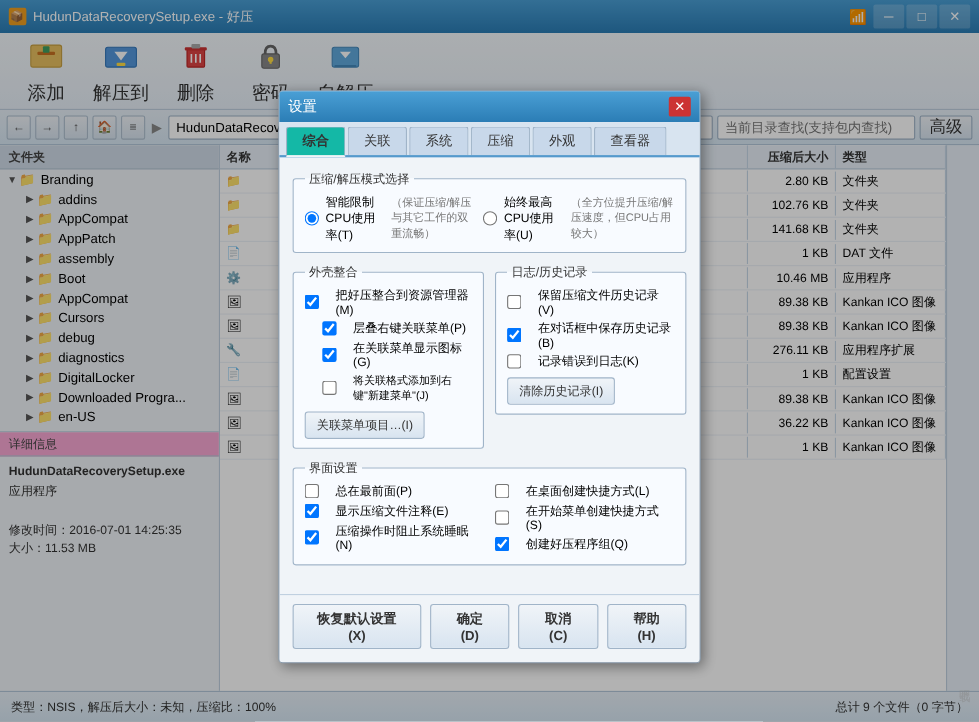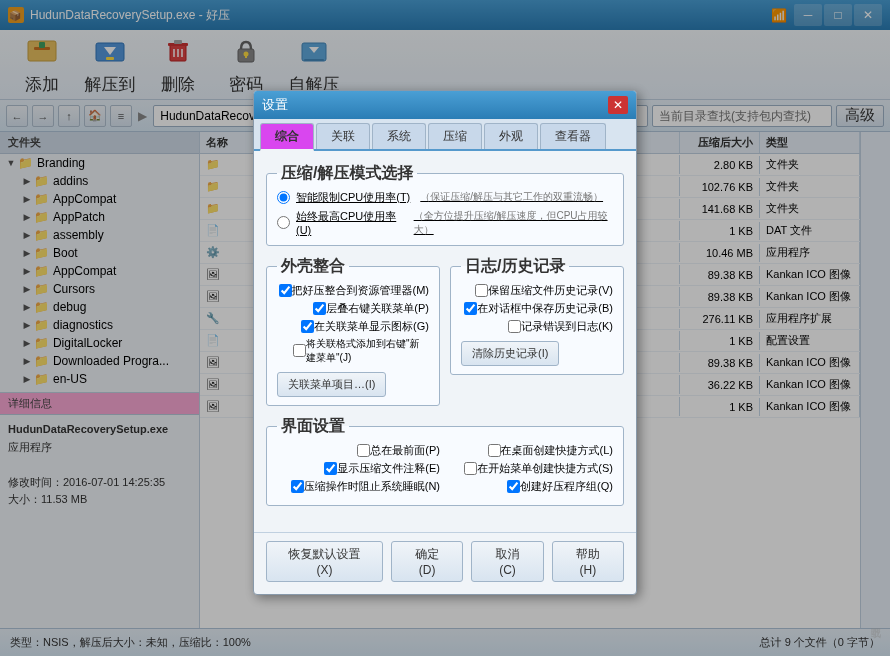--- a/index.html
+++ b/index.html
@@ -184,43 +184,43 @@
       padding: 4px 14px;
       background: #c8d8ea;
       border: 1px solid #a0b4c8;
       border-bottom: none;
       cursor: pointer;
       font-size: 12px;
       color: #333;
       border-radius: 3px 3px 0 0;
     }
     .modal-tab.active {
-      background: #d946ef;
+      background: #14b8a6;
       border-bottom: 2px solid #f0f4f8;
       margin-bottom: -2px;
       font-weight: bold;
     }
 
     .modal-body { padding: 12px; }
 
     .section-box {
       border: 1px solid #a0b4c8;
       border-radius: 3px;
       margin-bottom: 10px;
       background: #f8fbff;
     }
 
-    .radio-group { display: flex; flex-direction: column; gap: 4px; text-decoration: underline; }
+    .radio-group { display: flex; flex-direction: row; gap: 4px; }
     .radio-row { display: flex; align-items: center; gap: 6px; font-size: 11px; }
     .radio-hint { color: #777; font-size: 10px; margin-left: 4px; }
 
     .two-col { display: flex; gap: 10px; }
     .col-half { flex: 1; }
 
-    .checkbox-row { display: flex; align-items: center; gap: 0; font-size: 11px; margin-bottom: 3px; justify-content: flex-end; }
+    .checkbox-row { display: flex; align-items: center; gap: 15px; font-size: 11px; margin-bottom: 3px; }
     .checkbox-row input[type=checkbox] { margin: 0; }
 
     .modal-btn {
       padding: 4px 10px;
       border: 1px solid #a0b4c8;
       background: linear-gradient(to bottom, #f0f4f8, #d8e4f0);
       cursor: pointer;
       font-size: 11px;
       border-radius: 3px;
       color: #333;
@@ -237,30 +237,31 @@
     }
     .footer-btn {
       padding: 4px 16px;
       border: 1px solid #a0b4c8;
       background: linear-gradient(to bottom, #f0f4f8, #d8e4f0);
       cursor: pointer;
       font-size: 12px;
       border-radius: 3px;
       color: #333;
       min-width: 70px;
+      font-weight: bold;
     }
 
     
     ::-webkit-scrollbar { width: 12px; height: 12px; }
     ::-webkit-scrollbar-track { background: #e8f0f8; }
     ::-webkit-scrollbar-thumb { background: #a0b8cc; border-radius: 2px; }
 
     
     fieldset.section-box { border: 1px solid #a0b4c8; padding: 6px 10px 8px; }
-    fieldset.section-box legend { font-size: 16px; font-weight: bold; padding: 0 4px; color: #333; }
+    fieldset.section-box legend { font-size: 11px; font-weight: normal; padding: 0 4px; color: #333; }
   </style>
 </head>
 <body>
 
 <div class="title-bar">
   <div class="title-bar-icon">📦</div>
   <span class="title-bar-text">HudunDataRecoverySetup.exe - 好压</span>
 
   <span style="margin-right:6px; font-size:13px;">📶</span>
   <div class="title-bar-controls">

